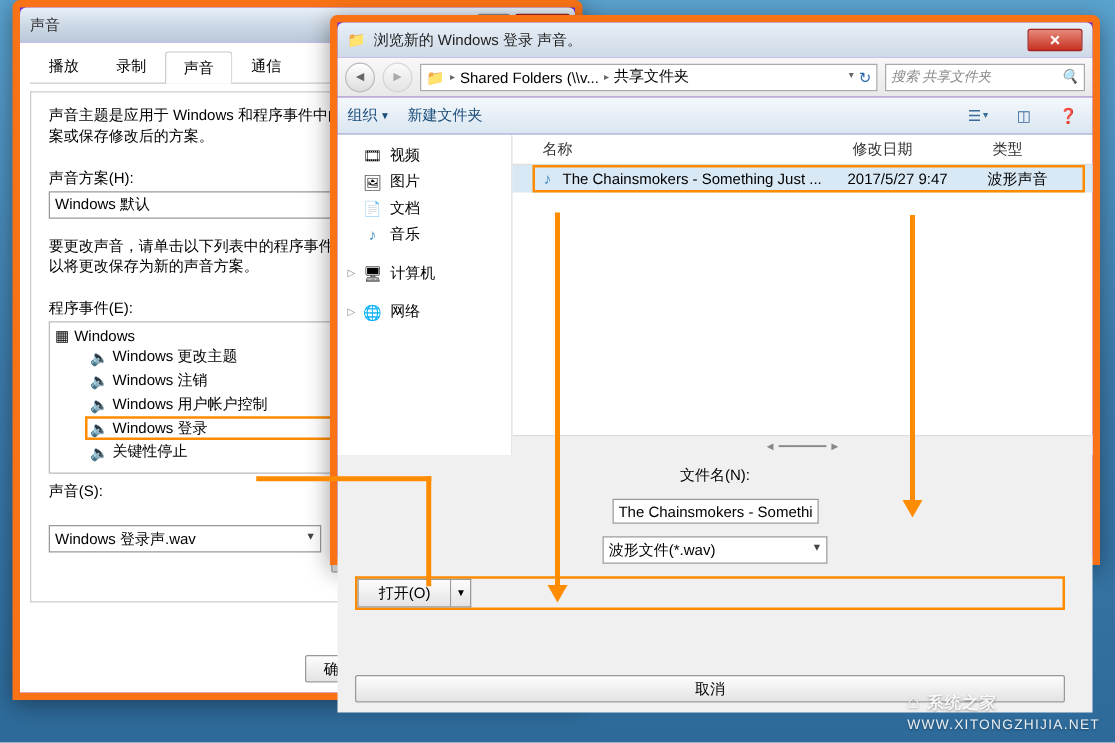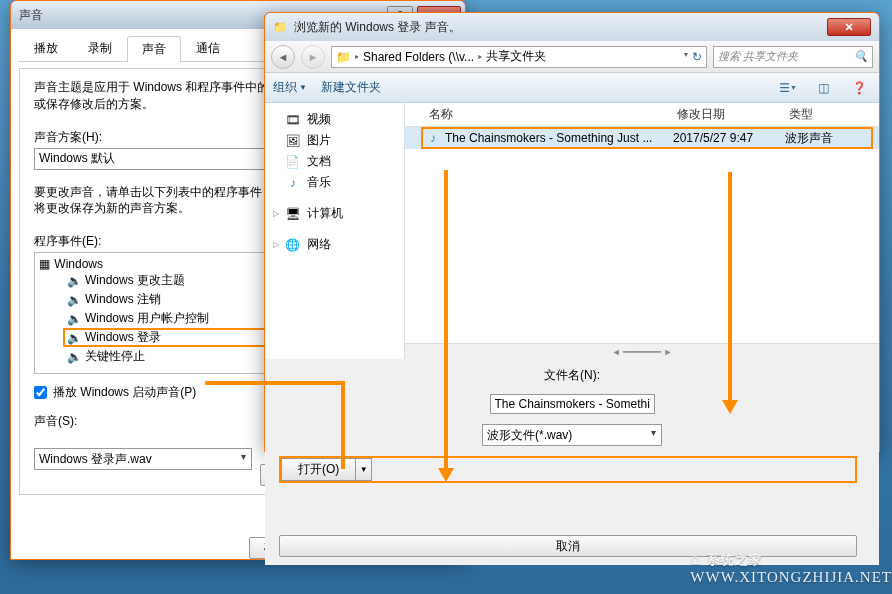--- a/index.html
+++ b/index.html
@@ -1,18 +1,18 @@
 <!DOCTYPE html>
 <html><head>
 <meta charset="utf-8">
 <style>
 * { box-sizing: border-box; margin: 0; padding: 0; font-family: "Microsoft YaHei", "Segoe UI", Tahoma, sans-serif; }
 body { width: 892px; height: 594px; background: linear-gradient(180deg, #5aa3d0 0%, #3d7dad 50%, #2d6a9a 100%); position: relative; overflow: hidden; }
 
-.window { position: absolute; background: #6d28d9; border: 1px solid #f97316; border-radius: 6px 6px 0 0; box-shadow: 0 4px 20px rgba(0,0,0,0.4); }
+.window { position: absolute; background: #6d28d9; border: 6px solid #f97316; border-radius: 6px 6px 0 0; box-shadow: 0 4px 20px rgba(0,0,0,0.4); }
 .titlebar { height: 28px; background: linear-gradient(180deg, #e8f0f8 0%, #cdd9e6 50%, #b8c8d8 100%); border-radius: 5px 5px 0 0; display: flex; align-items: center; padding: 0 4px; font-size: 12px; color: #333; }
 .titlebar .close { margin-left: auto; width: 44px; height: 18px; background: linear-gradient(180deg, #e68a7a 0%, #d04030 100%); border: 1px solid #a02020; border-radius: 2px; display: flex; align-items: center; justify-content: center; color: #fff; font-size: 10px; }
 .titlebar .min { width: 26px; height: 18px; margin-left: auto; border: 1px solid #888; border-radius: 2px; display:flex;align-items:center;justify-content:center;font-size:10px;}
 
 
 .sound-win { left: 10px; top: 0; width: 456px; height: 560px; }
 .sound-body { padding: 6px 8px; background: #fff; height: calc(100% - 28px); display:flex; flex-direction:column; }
 .tabs { display: flex; border-bottom: 1px solid #ccc; margin-bottom: 6px; }
 .tab { padding: 4px 14px; font-size: 12px; border: 1px solid transparent; border-bottom: none; cursor: pointer; }
 .tab.active { background: #fff; border-color: #ccc; border-radius: 3px 3px 0 0; position: relative; top: 1px; }
@@ -67,21 +67,21 @@
 .filter-combo { width:180px; height:22px; border:1px solid #999; padding:2px 4px; font-size:12px; background:#fff;}
 .browse-btns { display:flex; justify-content:flex-end; gap:20px; padding-right:8px;flex-direction:column;}
 .open-btn-grp{display:flex; border:2px solid #ff8c00;}
 .open-btn{padding:2px 16px;font-size:12px;border:1px solid #999;background:linear-gradient(180deg,#fdfdfd,#e3e3e3);}
 .open-dd{width:16px;border:1px solid #999;border-left:none;background:linear-gradient(180deg,#fdfdfd,#e3e3e3);display:flex;align-items:center;justify-content:center;font-size:8px;}
 
 
 .arrow-line { position:absolute; background:#ff8c00; z-index:50;}
 .arrow-head-down { position:absolute; width:0;height:0;border-left:8px solid transparent;border-right:8px solid transparent;border-top:14px solid #ff8c00; z-index:50;}
 
-.watermark { position:absolute; right:0; bottom:8px; color:rgba(255,255,255,0.9); font-size:13px; font-weight:bold; letter-spacing:1px; text-shadow:0 1px 2px rgba(0,0,0,0.4);}
+.watermark { position:absolute; right:12px; bottom:8px; color:rgba(255,255,255,0.9); font-size:13px; font-weight:bold; letter-spacing:1px; text-shadow:0 1px 2px rgba(0,0,0,0.4);}
 .watermark::before{content:"⌂ "; font-size:16px;}
 .combo-wrap{position:relative; display:inline-block;}
 .combo-wrap::after{content:"▾"; position:absolute; right:6px; top:3px; font-size:10px; color:#444; pointer-events:none;}
 </style>
 </head>
 <body>
 
 <div class="window sound-win">
   <div class="titlebar">
     <span style="margin-left:4px">声音</span>
@@ -119,24 +119,20 @@
             <span>Windows 用户帐户控制</span>
           </div>
         <div class="tree-item sel">
             <span class="spk-icon">🔈</span>
             <span>Windows 登录</span>
           </div>
         <div class="tree-item">
             <span class="spk-icon">🔈</span>
             <span>关键性停止</span>
           </div>
-      </div>
-      <div class="checkbox-row">
-        <input type="checkbox" checked="" style="">
-        <span>播放 Windows 启动声音(P)</span>
       </div>
       <div class="label">声音(S):</div>
       <div class="sound-row">
         <div class="combo-wrap"><input class="combo full" readonly="" value="Windows 登录声.wav" style=""></div>
         <button class="btn play">测试(T)</button>
         <button class="btn browse">浏览(B)...</button>
       </div>
     </div>
     <div class="dlg-buttons">
       <button class="btn">确定</button>
@@ -251,14 +247,14 @@
 
 <div class="arrow-line" style="left:444px; top:170px; width:4px; height:300px;"></div>
 <div class="arrow-head-down" style="left:438px; top:468px;"></div>
 <div class="arrow-line" style="left:205px; top:381px; width:140px; height:4px;"></div>
 <div class="arrow-line" style="left:341px; top:381px; width:4px; height:88px;"></div>
 <div class="arrow-line" style="left:728px; top:172px; width:4px; height:230px;"></div>
 <div class="arrow-head-down" style="left:722px; top:400px;"></div>
 
 <div class="watermark">
   <span>系统之家</span><br>
-  <span style="font-size:15px;font-weight:normal;font-family:Liberation Serif, serif;">WWW.XITONGZHIJIA.NET</span>
+  <span style="font-size:11px;font-weight:normal;">WWW.XITONGZHIJIA.NET</span>
 </div>
 
 </body></html>

